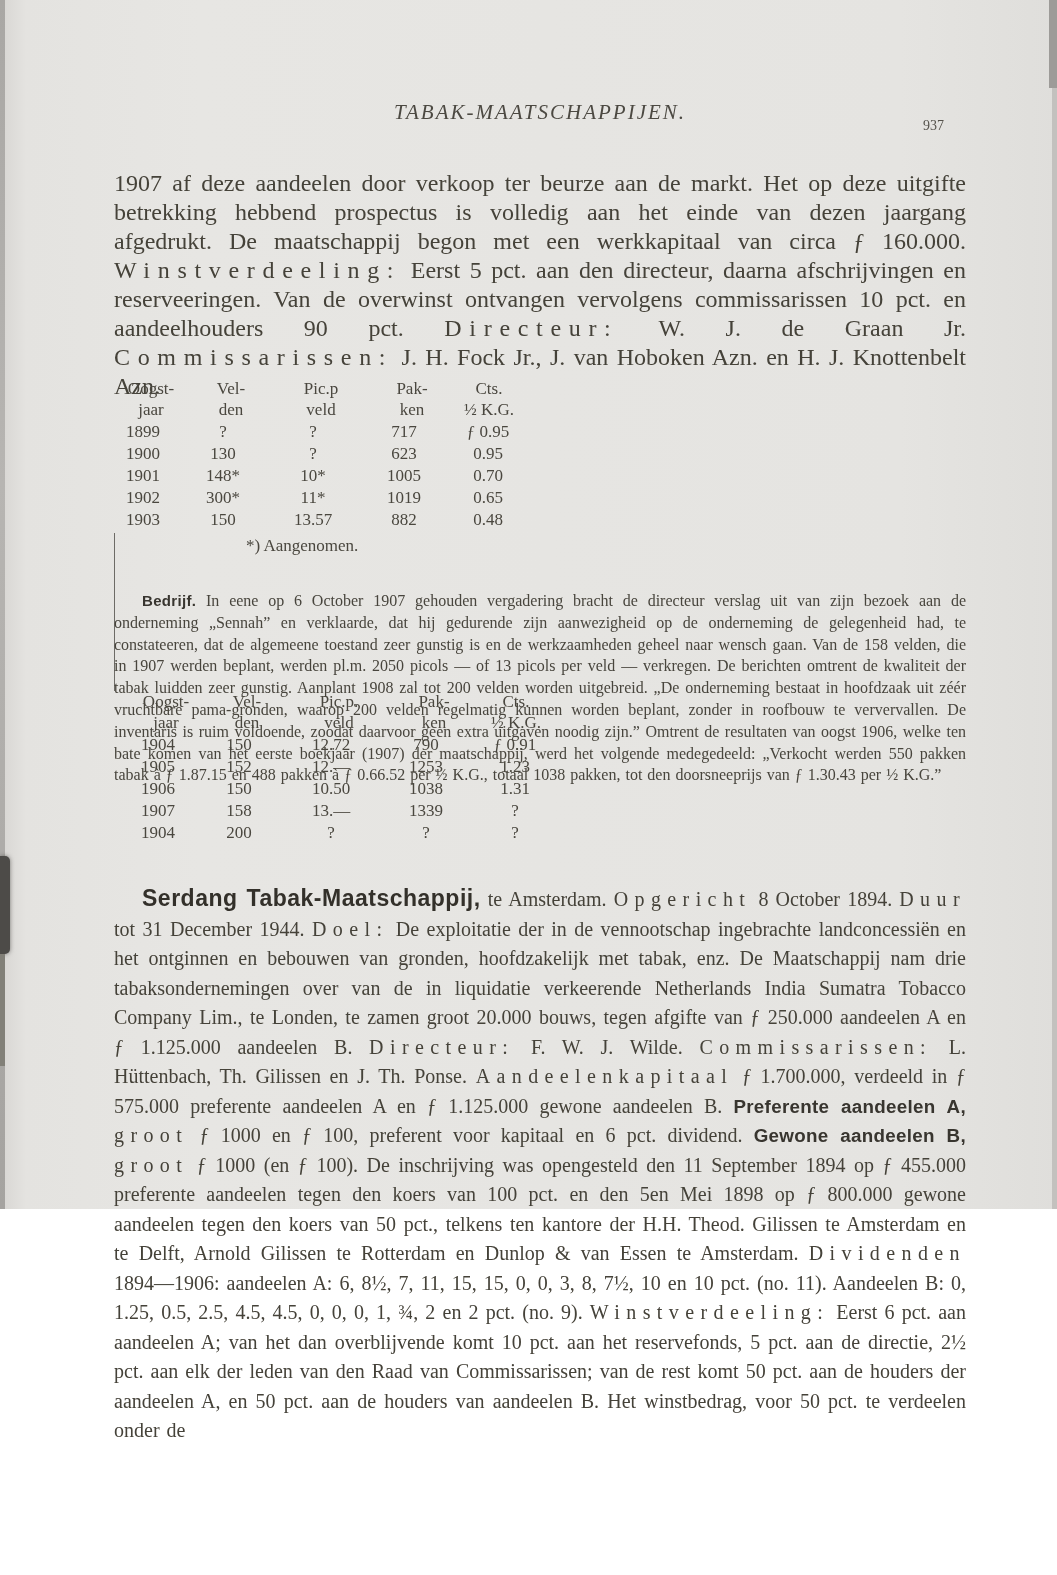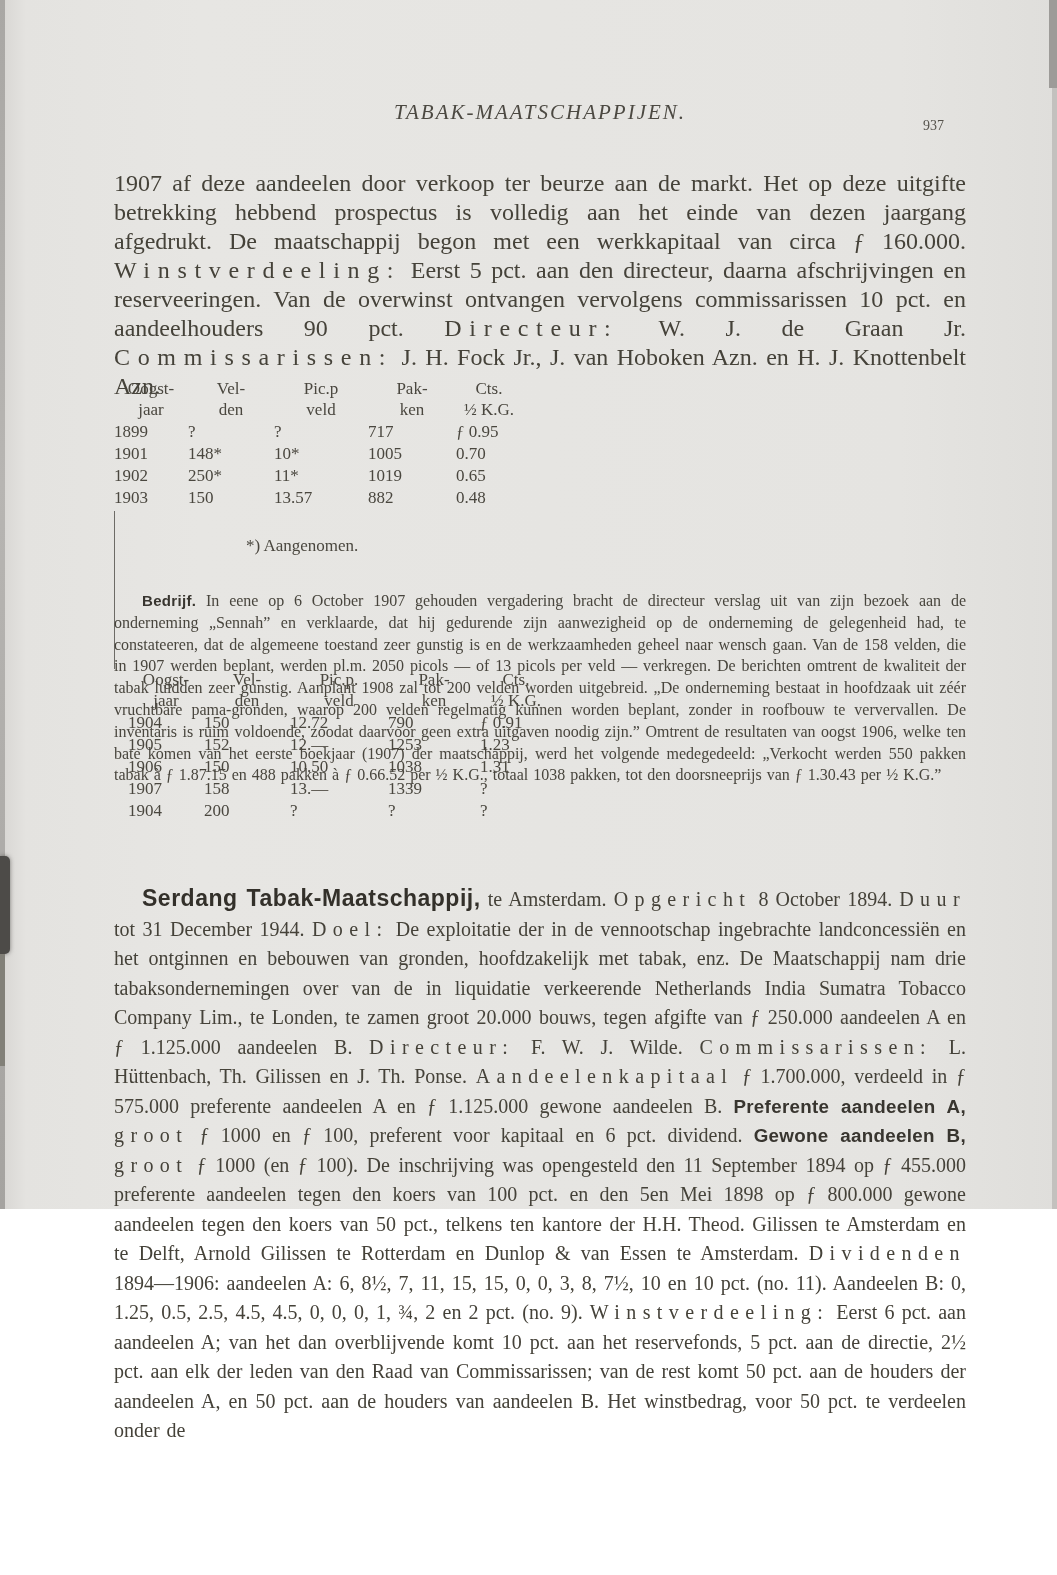--- a/index.html
+++ b/index.html
@@ -80,21 +80,21 @@
   #table-section {
     position: absolute; left: 114px; top: 378px; width: 852px;
     display: flex; flex-direction: column;
   }
   .half-table { border-collapse: collapse; table-layout: fixed; }
   .half-table th {
     font-weight: normal; text-align: center; vertical-align: top;
     font-size: 17px; line-height: 21px; padding: 0 0 1px 0; color: #4a473f;
   }
   .half-table td {
-    text-align: left; font-size: 17px; line-height: 22px;
+    text-align: center; font-size: 17px; line-height: 22px;
     padding: 0 16px 0 0; color: #4a473f;
   }
   #table-left  { width: 408px; }
   #table-right { width: 424px; margin-left: 14px; }
   #table-left  col:nth-child(1) { width: 74px; }
   #table-left  col:nth-child(2) { width: 86px; }
   #table-left  col:nth-child(3) { width: 94px; }
   #table-left  col:nth-child(4) { width: 88px; }
   #table-left  col:nth-child(5) { width: 66px; }
   #table-right col:nth-child(1) { width: 76px; }
@@ -149,29 +149,36 @@
         </thead>
       <tbody>
           <tr>
             <td>1899</td>
             <td>?</td>
             <td>?</td>
             <td>717</td>
             <td>ƒ 0.95</td>
           </tr>
           <tr>
+            <td>1900</td>
+            <td>130</td>
+            <td>?</td>
+            <td>623</td>
+            <td>0.95</td>
+          </tr>
+          <tr>
             <td>1901</td>
             <td>148*</td>
             <td>10*</td>
             <td>1005</td>
             <td>0.70</td>
           </tr>
           <tr>
             <td>1902</td>
-            <td>250*</td>
+            <td>300*</td>
             <td>11*</td>
             <td>1019</td>
             <td>0.65</td>
           </tr>
           <tr>
             <td>1903</td>
             <td>150</td>
             <td>13.57</td>
             <td>882</td>
             <td>0.48</td>

